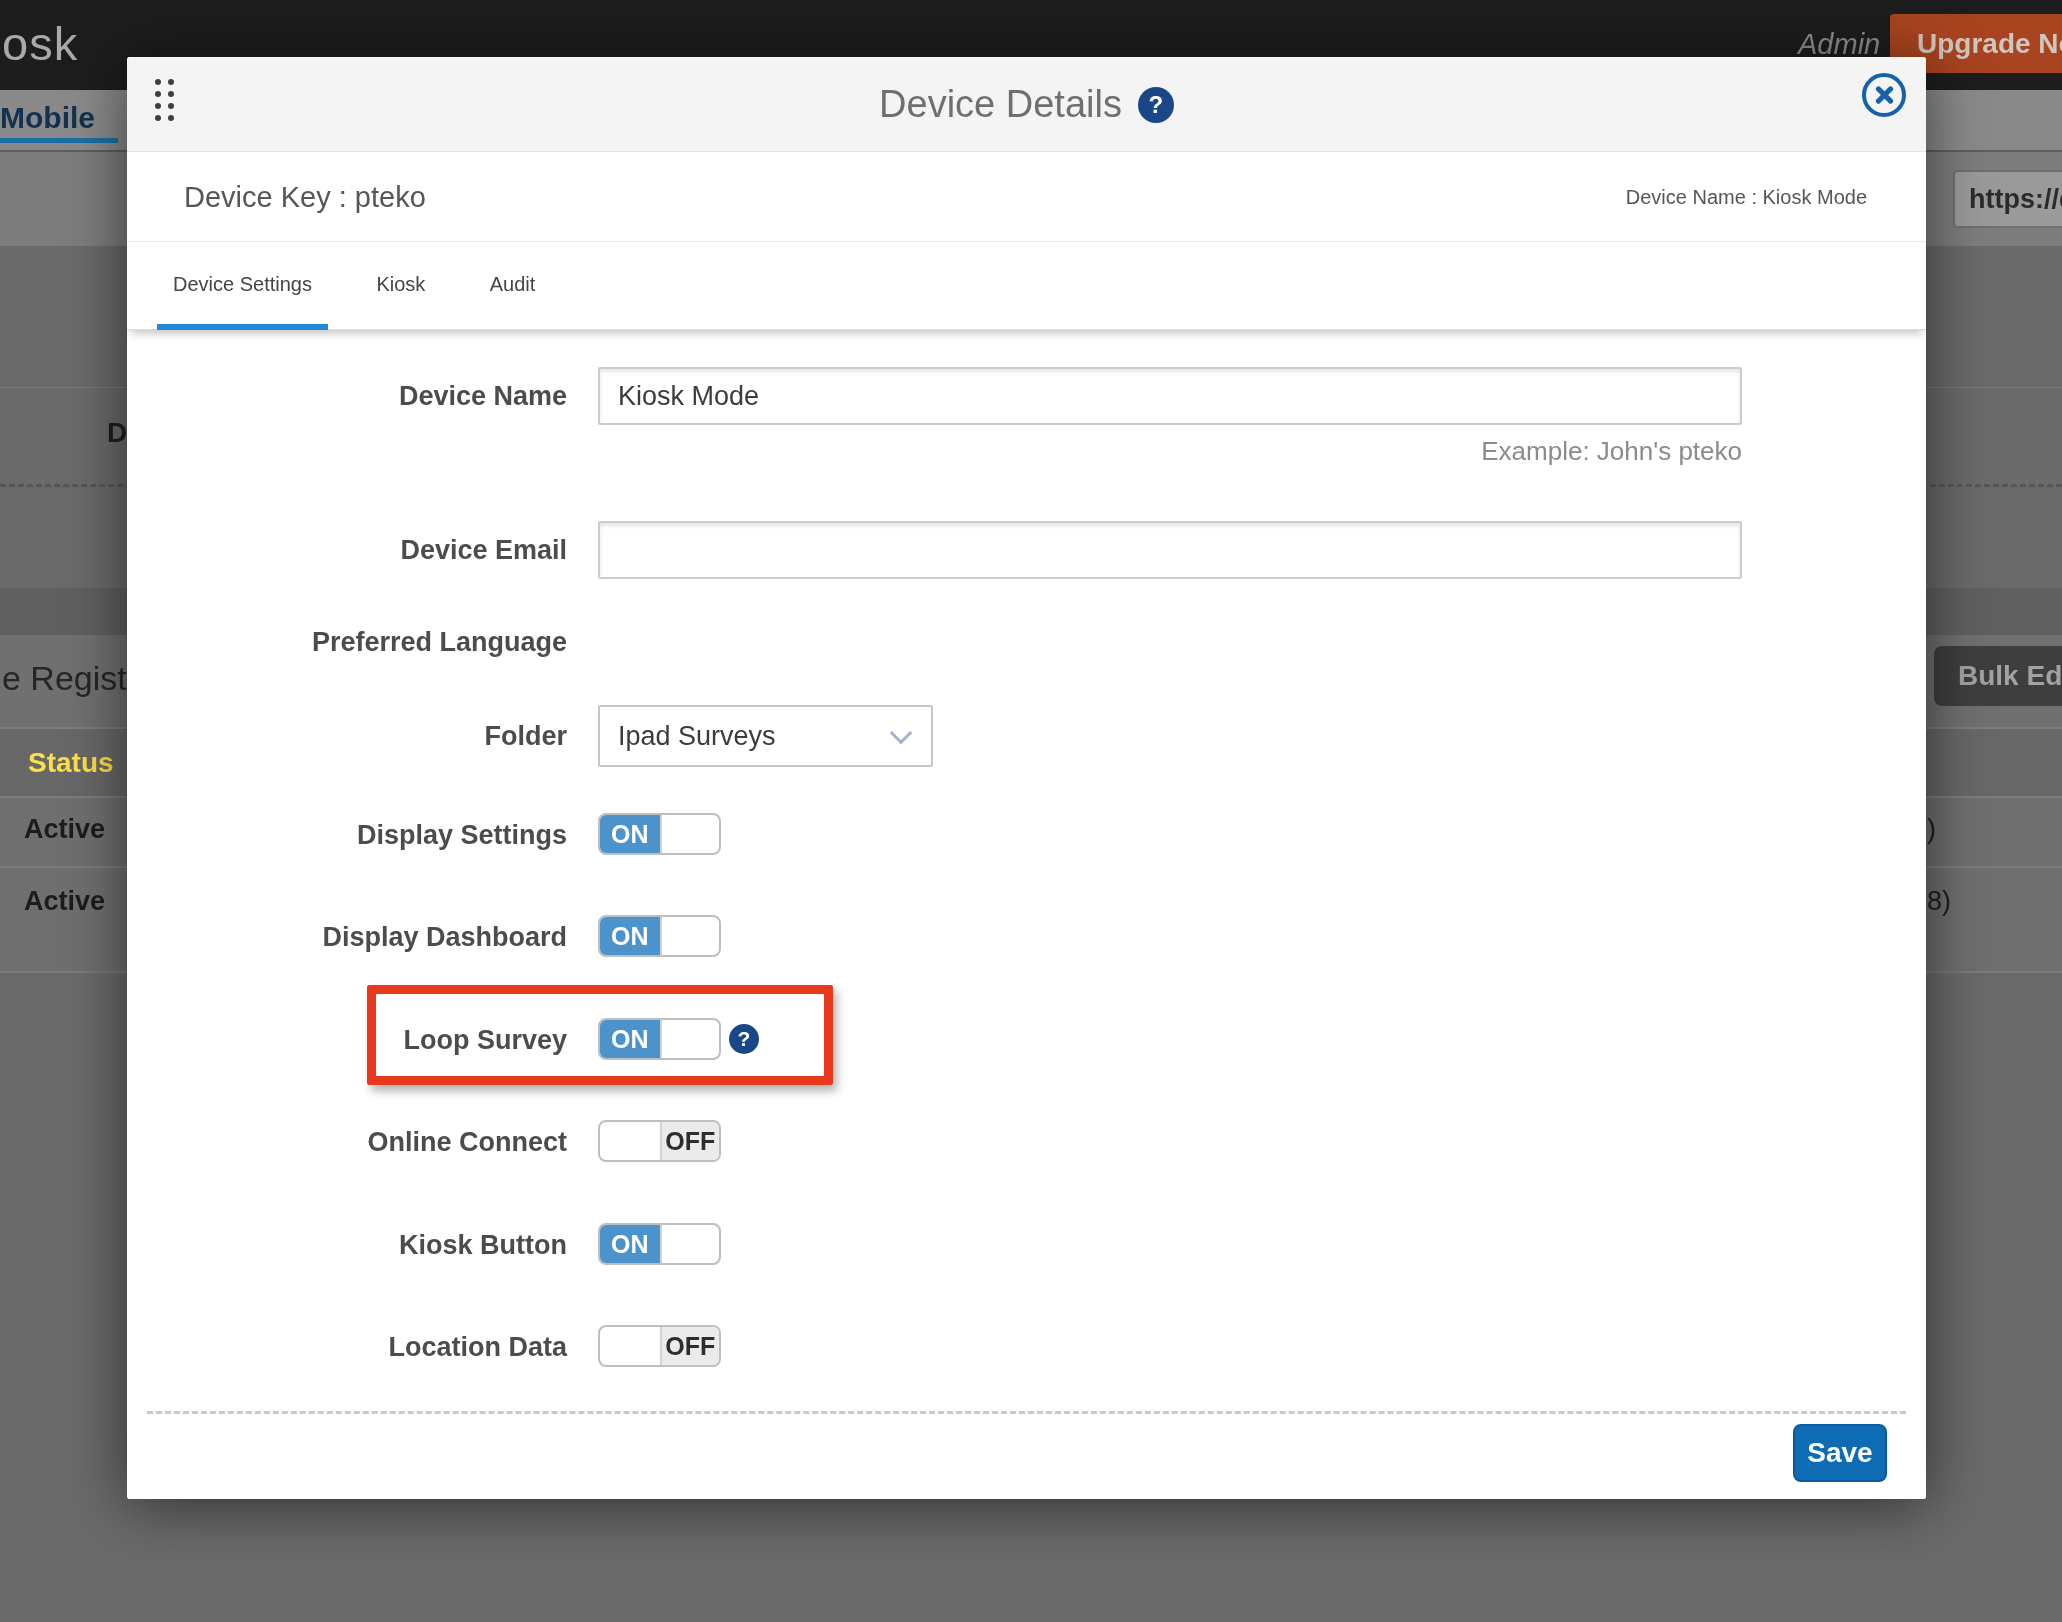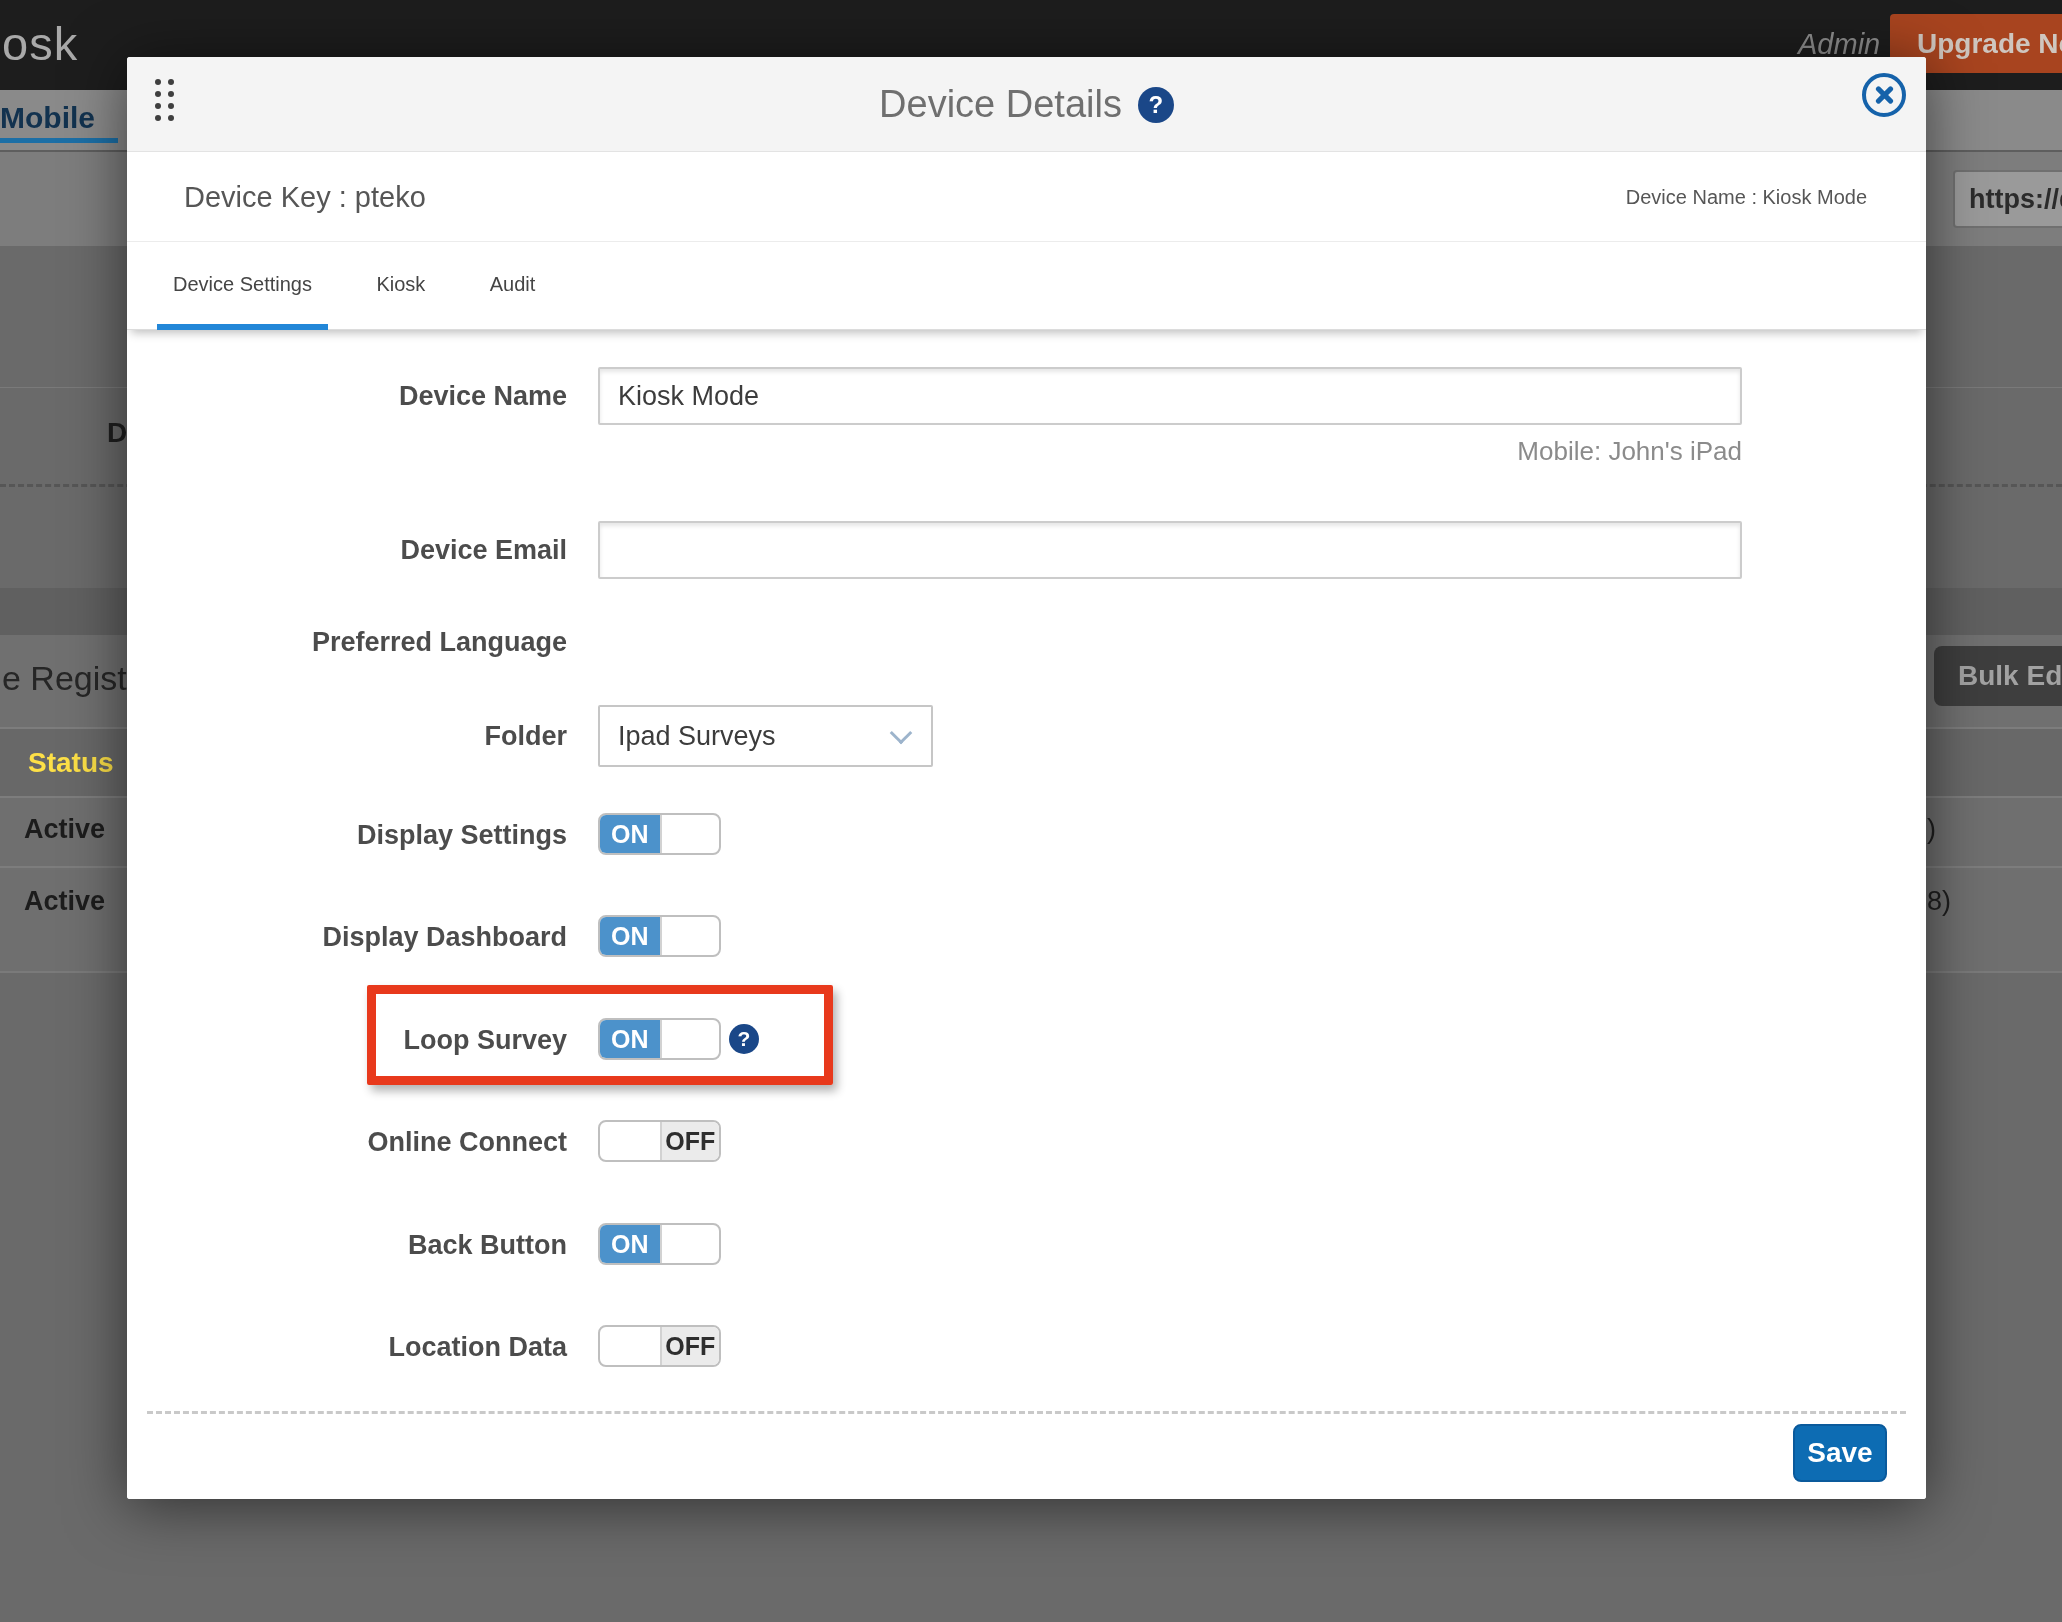--- a/index.html
+++ b/index.html
@@ -169,21 +169,21 @@
     <div class="m-tabs">
       <span class="m-tab active">Device Settings</span>
       <span class="m-tab">Kiosk</span>
       <span class="m-tab">Audit</span>
     </div>
 
     <div class="m-body">
 
       <div class="flabel" style="top:51px">Device Name</div>
       <input class="tinput" style="top: 37px;" value="Kiosk Mode">
-      <div class="hint">Mobile: John's iPad</div>
+      <div class="hint">Example: John's pteko</div>
 
       <div class="flabel" style="top:205px">Device Email</div>
       <input class="tinput" style="top: 191px;" value="">
 
       <div class="flabel" style="top:297px">Preferred Language</div>
 
       <div class="flabel" style="top:391px">Folder</div>
       <div class="select" style="top:375px;width:335px">
         <span class="sval">Ipad Surveys</span>
         <span class="chev"></span>
@@ -218,21 +218,21 @@
 
       <div class="trow" style="top:790px">
         <div class="flabel">Online Connect</div>
         <div class="switch off">
           <span class="sw-on"></span>
           <span class="sw-off">OFF</span>
         </div>
       </div>
 
       <div class="trow" style="top:893px">
-        <div class="flabel">Back Button</div>
+        <div class="flabel">Kiosk Button</div>
         <div class="switch on">
           <span class="sw-on">ON</span>
           <span class="sw-off"></span>
         </div>
       </div>
 
       <div class="trow" style="top:995px">
         <div class="flabel">Location Data</div>
         <div class="switch off">
           <span class="sw-on"></span>

